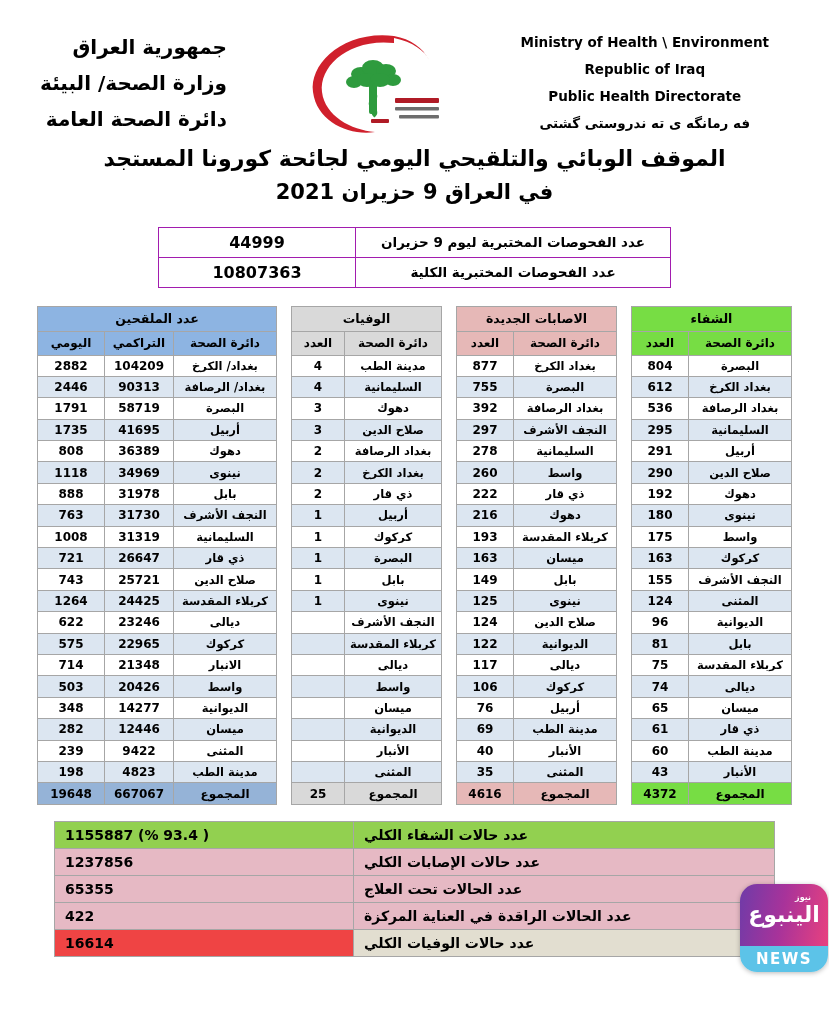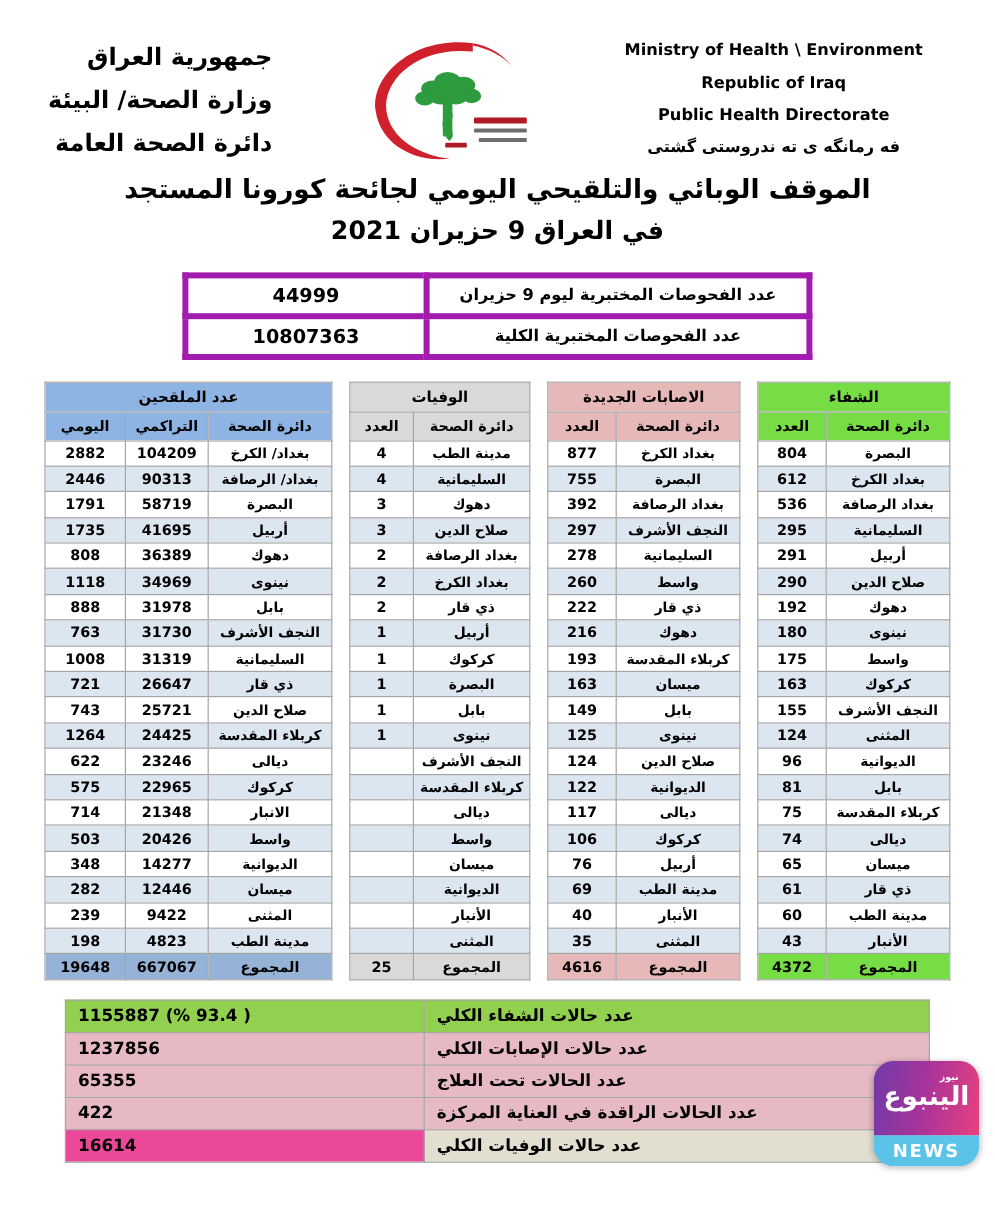--- a/index.html
+++ b/index.html
@@ -90,21 +90,21 @@
   .tests-wrap {
     display: flex;
     justify-content: center;
     margin-top: 18px;
   }
   table.tests {
     border-collapse: collapse;
     direction: rtl;
   }
   table.tests td {
-    border: 5px solid #a21caf;
+    border: 1px solid #a21caf;
     height: 29px;
     font-size: 13.5px;
     font-weight: bold;
     padding: 0 12px;
     background: #ffffff;
   }
   table.tests td.lbl {
     width: 290px;
     text-align: center;
   }
@@ -190,21 +190,21 @@
     padding: 0 10px;
     text-align: left;
     white-space: nowrap;
   }
   table.summary td.lbl { width: 400px; }
   table.summary td.val { width: 278px; direction: ltr; }
 
   
   .watermark {
     position: absolute;
-    right: 13px;
+    right: 1px;
     bottom: 52px;
     width: 88px;
     height: 88px;
     border-radius: 17px;
     overflow: hidden;
     box-shadow: 0 1px 5px rgba(0,0,0,0.28);
   }
   .wm-top {
     height: 62px;
     background: linear-gradient(100deg, #6f3ba8 0%, #a8339a 48%, #e8417f 100%);
@@ -755,21 +755,21 @@
         <tr>
           <td class="lbl" style="background-color: rgb(230, 185, 196);">عدد الحالات تحت العلاج</td>
           <td class="val" style="background-color: rgb(230, 185, 196);">65355</td>
         </tr>
         <tr>
           <td class="lbl" style="background-color: rgb(230, 185, 196);">عدد الحالات الراقدة في العناية المركزة</td>
           <td class="val" style="background-color: rgb(230, 185, 196);">422</td>
         </tr>
         <tr>
           <td class="lbl" style="background-color: rgb(226, 222, 208);">عدد حالات الوفيات الكلي</td>
-          <td class="val" style="background-color: #ec4899;">16614</td>
+          <td class="val" style="background-color: #ef4444;">16614</td>
         </tr>
       </tbody>
   </table>
 </div>
 
 <div class="watermark">
   <div class="wm-top">
     <span class="wm-sup">نيوز</span>
     <span class="wm-ar">الينبوع</span>
   </div>

